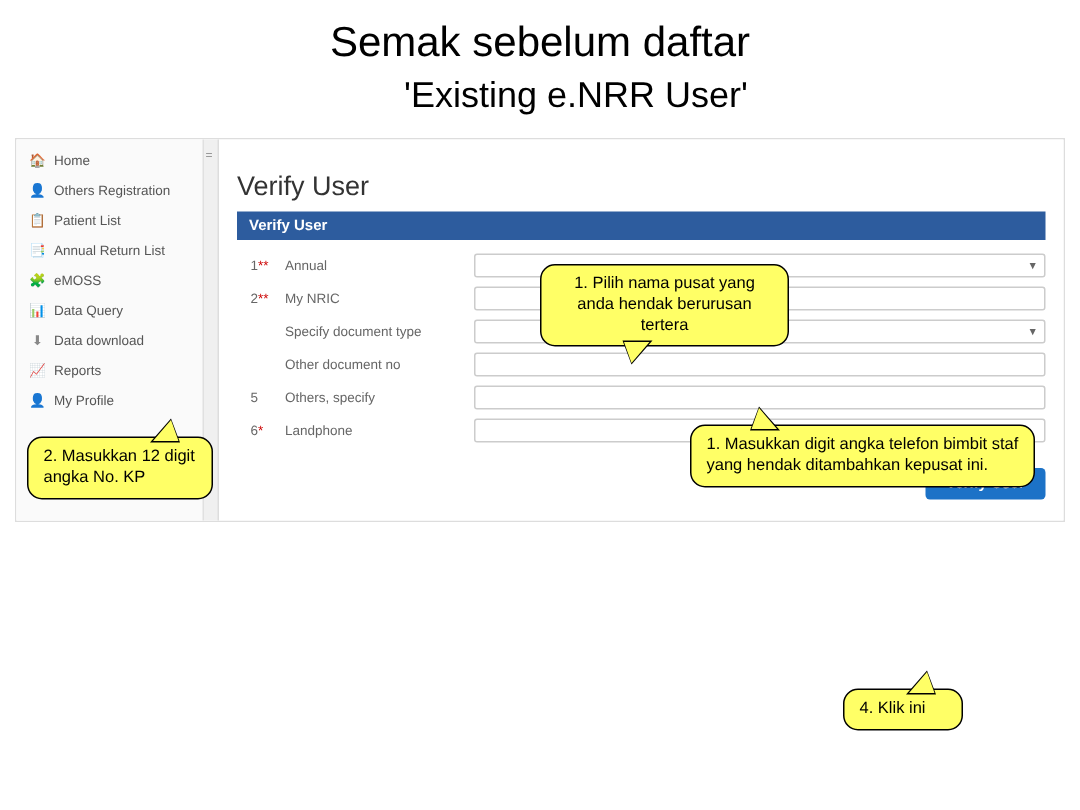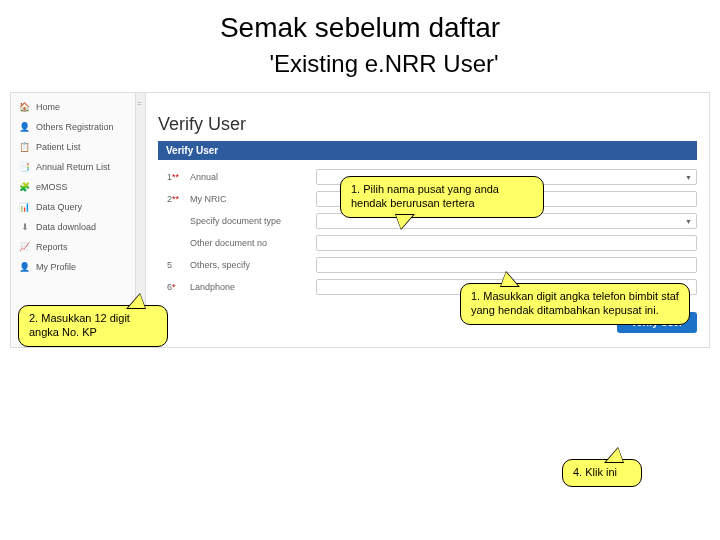--- a/index.html
+++ b/index.html
@@ -36,25 +36,25 @@
   .field { flex: 1; }
   .select-fake, .input-fake { border: 1px solid #ccc; background: #fff; height: 16px; padding: 0 4px; font-size: 8px; color: #777; display: flex; align-items: center; border-radius: 2px; }
   .select-fake { justify-content: space-between; }
   .caret { font-size: 7px; color: #666; }
   
   .verify-btn { float: right; margin-top: 8px; background: #1c72c7; color: #fff; border: none; padding: 5px 14px; font-size: 10px; font-weight: bold; border-radius: 3px; cursor: pointer; }
   
   .callout { position: absolute; background: #ffff66; border: 1.5px solid #000; border-radius: 10px; padding: 6px 10px; font-size: 11px; line-height: 1.25; z-index: 50; }
   .callout .tail { position: absolute; width: 0; height: 0; }
   
-  .c1 { top: 176px; left: 340px; width: 204px; }
+  .c1 { top: 176px; left: 360px; width: 166px; text-align: center; }
   .c1 .tail { bottom: -12px; left: 55px; border-left: 5px solid transparent; border-right: 12px solid transparent; border-top: 14px solid #ffff66; }
   .c1 .tail::before { content:""; position:absolute; top:-15px; left:-6px; border-left: 6px solid transparent; border-right: 14px solid transparent; border-top: 16px solid #000; z-index:-1; }
   
-  .c2 { top: 305px; left: 18px; width: 150px; }
+  .c2 { top: 291px; left: 18px; width: 124px; }
   .c2 .tail { top: -12px; right: 22px; border-left: 12px solid transparent; border-right: 5px solid transparent; border-bottom: 14px solid #ffff66; }
   .c2 .tail::before { content:""; position:absolute; bottom:-15px; left:-14px; border-left: 14px solid transparent; border-right: 6px solid transparent; border-bottom: 16px solid #000; z-index:-1; }
   
   .c3 { top: 283px; left: 460px; width: 230px; }
   .c3 .tail { top: -12px; left: 40px; border-left: 5px solid transparent; border-right: 12px solid transparent; border-bottom: 14px solid #ffff66; }
   .c3 .tail::before { content:""; position:absolute; bottom:-15px; left:-6px; border-left: 6px solid transparent; border-right: 14px solid transparent; border-bottom: 16px solid #000; z-index:-1; }
   
   .c4 { top: 459px; left: 562px; width: 80px; text-align: left; }
   .c4 .tail { top: -12px; right: 18px; border-left: 12px solid transparent; border-right: 5px solid transparent; border-bottom: 14px solid #ffff66; }
   .c4 .tail::before { content:""; position:absolute; bottom:-15px; left:-14px; border-left: 14px solid transparent; border-right: 6px solid transparent; border-bottom: 16px solid #000; z-index:-1; }

